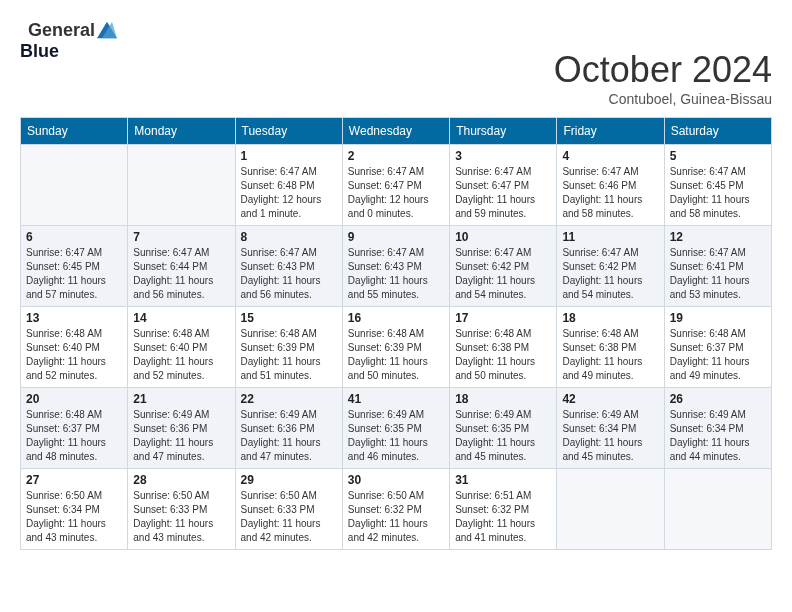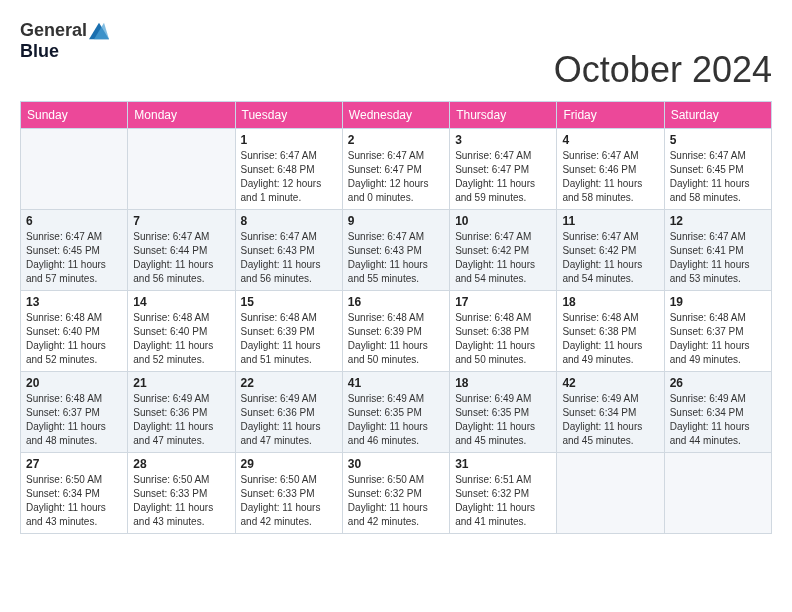--- a/index.html
+++ b/index.html
@@ -16,21 +16,21 @@
       align-items: flex-start;
       margin-bottom: 10px;
     }
     .logo {
       display: flex;
       flex-direction: column;
       align-items: flex-start;
     }
     .logo-text {
       display: flex;
-      align-items: center;
+      margin-left: 8px;
     }
     .logo-general {
       font-size: 18px;
       font-weight: bold;
       color: #333;
     }
     .logo-blue {
       font-size: 18px;
       font-weight: bold;
       color: #0f172a;
@@ -52,21 +52,21 @@
     .subtitle {
       font-size: 14px;
       color: #555;
     }
     .calendar {
       width: 100%;
       border-collapse: collapse;
       font-size: 11px;
     }
     .calendar th {
-      background-color: #ec4899;
+      background-color: #0369a1;
       color: #fff;
       text-align: left;
       padding: 6px 6px;
       font-size: 12px;
       font-weight: normal;
       border: 1px solid #c8d8e8;
     }
     .calendar td {
       vertical-align: top;
       border: 1px solid #d0d8e0;
@@ -103,20 +103,21 @@
       <span class="logo-general">General</span>
       <svg class="logo-icon" viewBox="0 0 24 20" xmlns="http://www.w3.org/2000/svg">
         <polygon points="0,20 12,0 24,20" fill="#1a6faf"></polygon>
         <polygon points="6,20 18,0 24,20" fill="#4a9fd4" opacity="0.7"></polygon>
       </svg>
     </div>
     <span class="logo-blue">Blue</span>
   </div>
   <div class="title-block">
     <div class="month-title">October 2024</div>
+    <div class="subtitle">Contuboel, Guinea-Bissau</div>
   </div>
 </div>
 
 <table class="calendar">
   <thead>
     <tr>
     <th>Sunday</th>
         <th>Monday</th>
         <th>Tuesday</th>
         <th>Wednesday</th>

